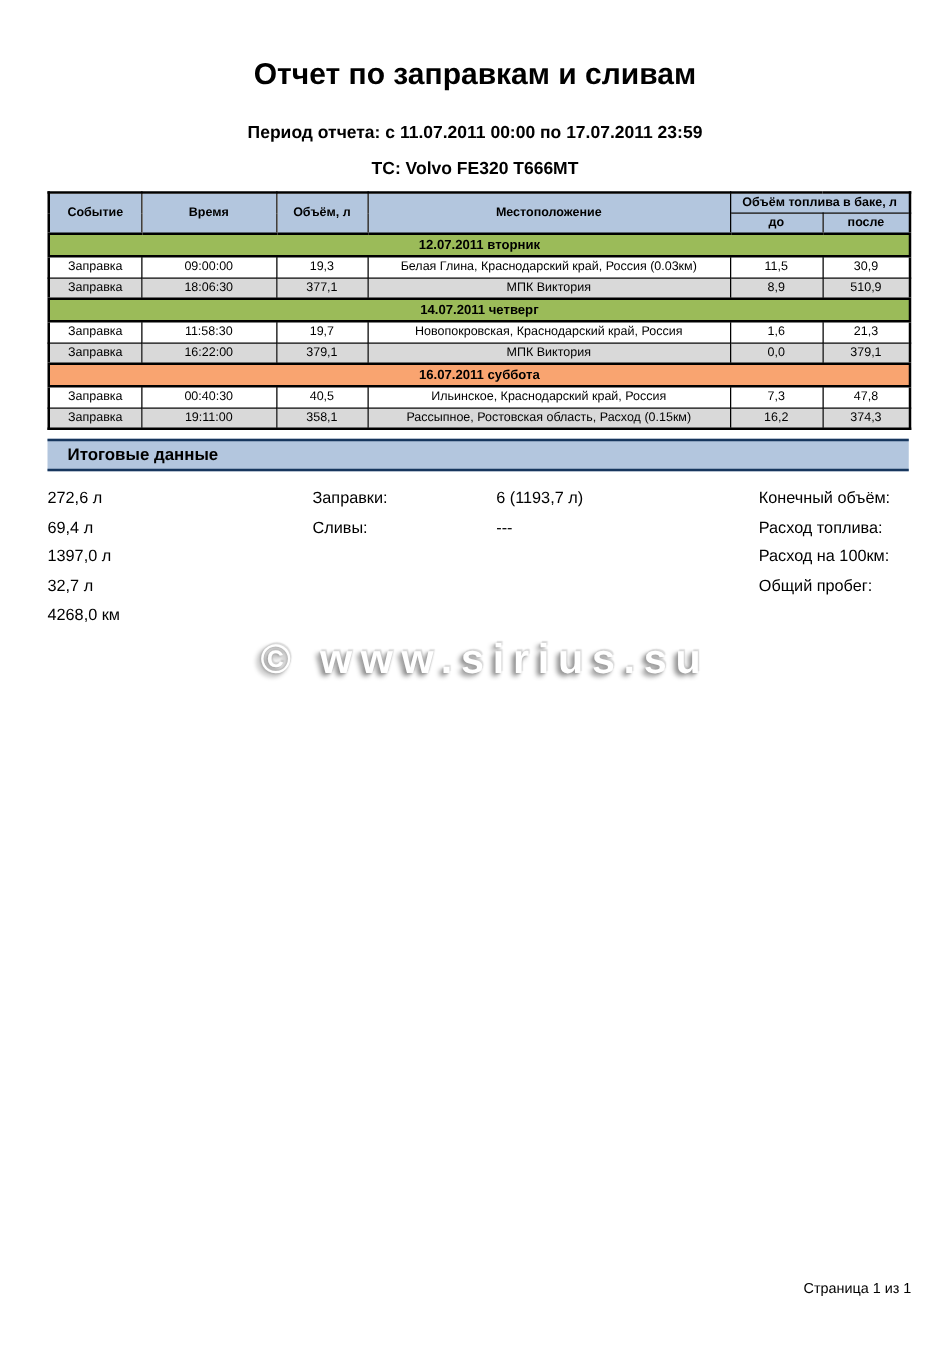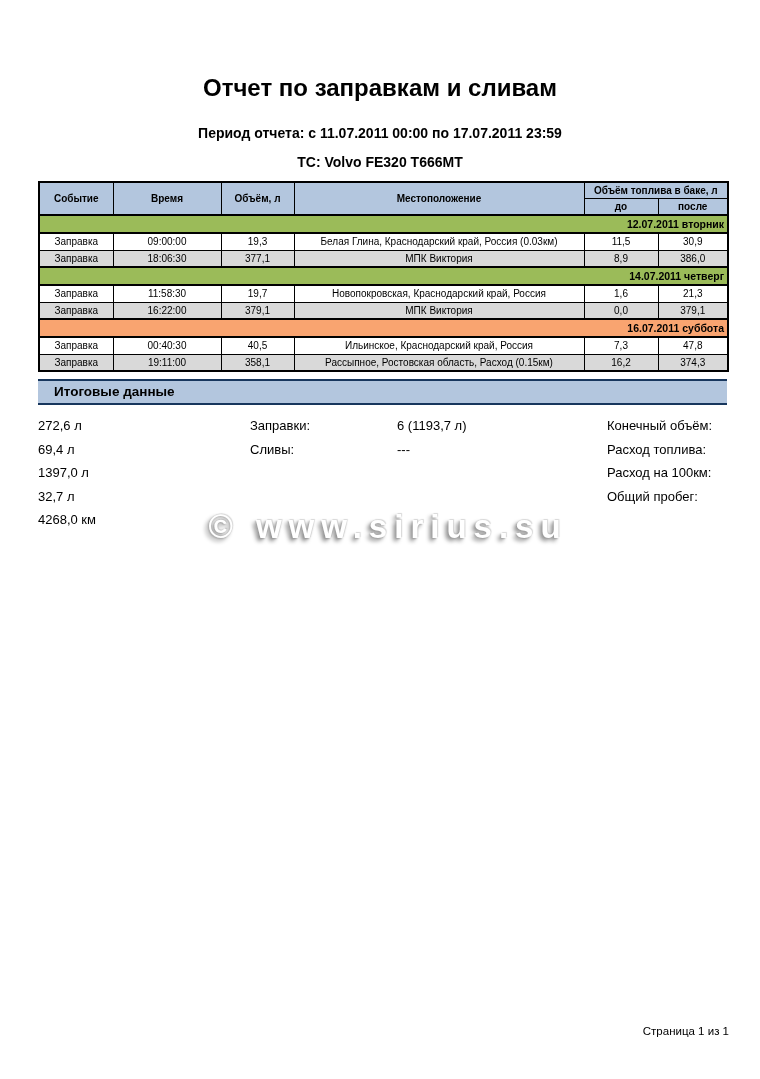--- a/index.html
+++ b/index.html
@@ -18,21 +18,20 @@
     background:#fff;
     font-family:"Liberation Sans", sans-serif;
     color:#000;
     overflow:hidden;
   }
   .title{
     padding-top:46px;
     text-align:center;
     font-size:24px;
     font-weight:bold;
-    margin-top:28px;
   }
   .period{
     margin-top:23px;
     text-align:center;
     font-size:14px;
     font-weight:bold;
   }
   .vehicle{
     margin-top:13px;
     text-align:center;
@@ -62,21 +61,20 @@
     height:15px;
     border-bottom:2px solid var(--border);
   }
   table.report thead tr.sub th{height:15px;}
   tr.date-row td{
     font-weight:bold;
     font-size:10.5px;
     height:16px;
     border-top:2px solid var(--border);
     border-bottom:2px solid var(--border);
-    text-align:right;
   }
   tr.date-green td{background:var(--green);}
   tr.date-orange td{background:var(--orange);}
   tr.row-a td{background:#ffffff;height:17px;}
   tr.row-b td{background:var(--row_gray);height:17px;}
   .summary-bar{
     margin:7px 33px 0 38px;
     width:689px;
     background:var(--header_blue);
     border-top:2px solid var(--bar_border);
@@ -154,21 +152,21 @@
         <td>Белая Глина, Краснодарский край, Россия (0.03км)</td>
         <td>11,5</td>
         <td>30,9</td>
       </tr>
       <tr class="row-b">
         <td>Заправка</td>
         <td>18:06:30</td>
         <td>377,1</td>
         <td>МПК Виктория</td>
         <td>8,9</td>
-        <td>386,0</td>
+        <td>510,9</td>
       </tr>
 
       <tr class="date-row date-green">
         <td colspan="6">14.07.2011 четверг</td>
       </tr>
       <tr class="row-a">
         <td>Заправка</td>
         <td>11:58:30</td>
         <td>19,7</td>
         <td>Новопокровская, Краснодарский край, Россия</td>

